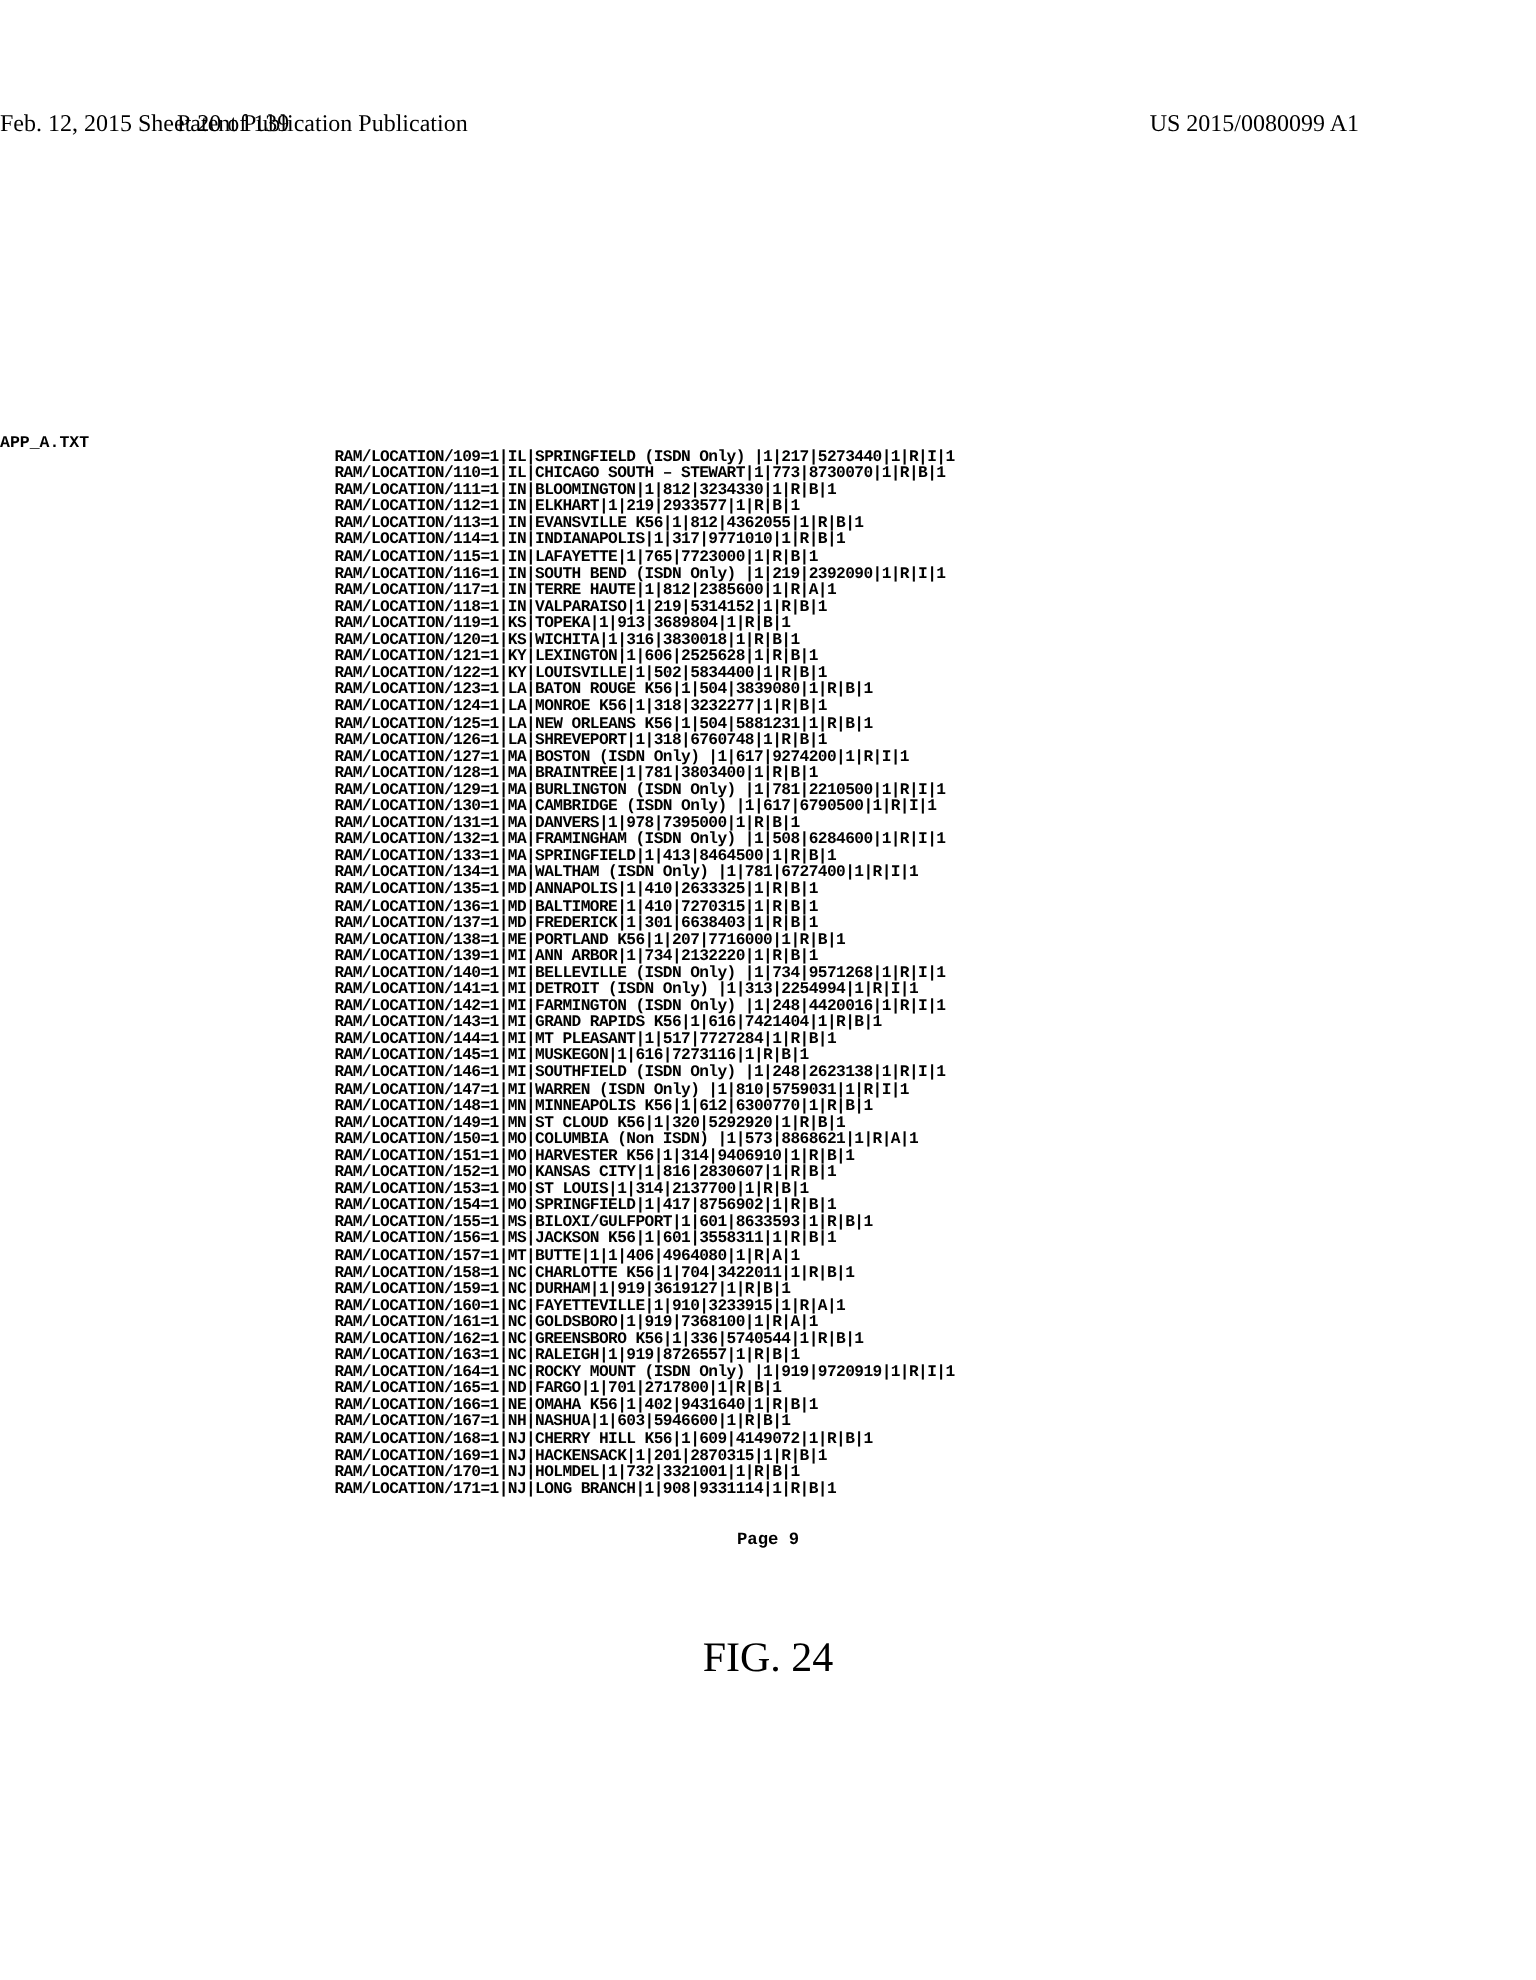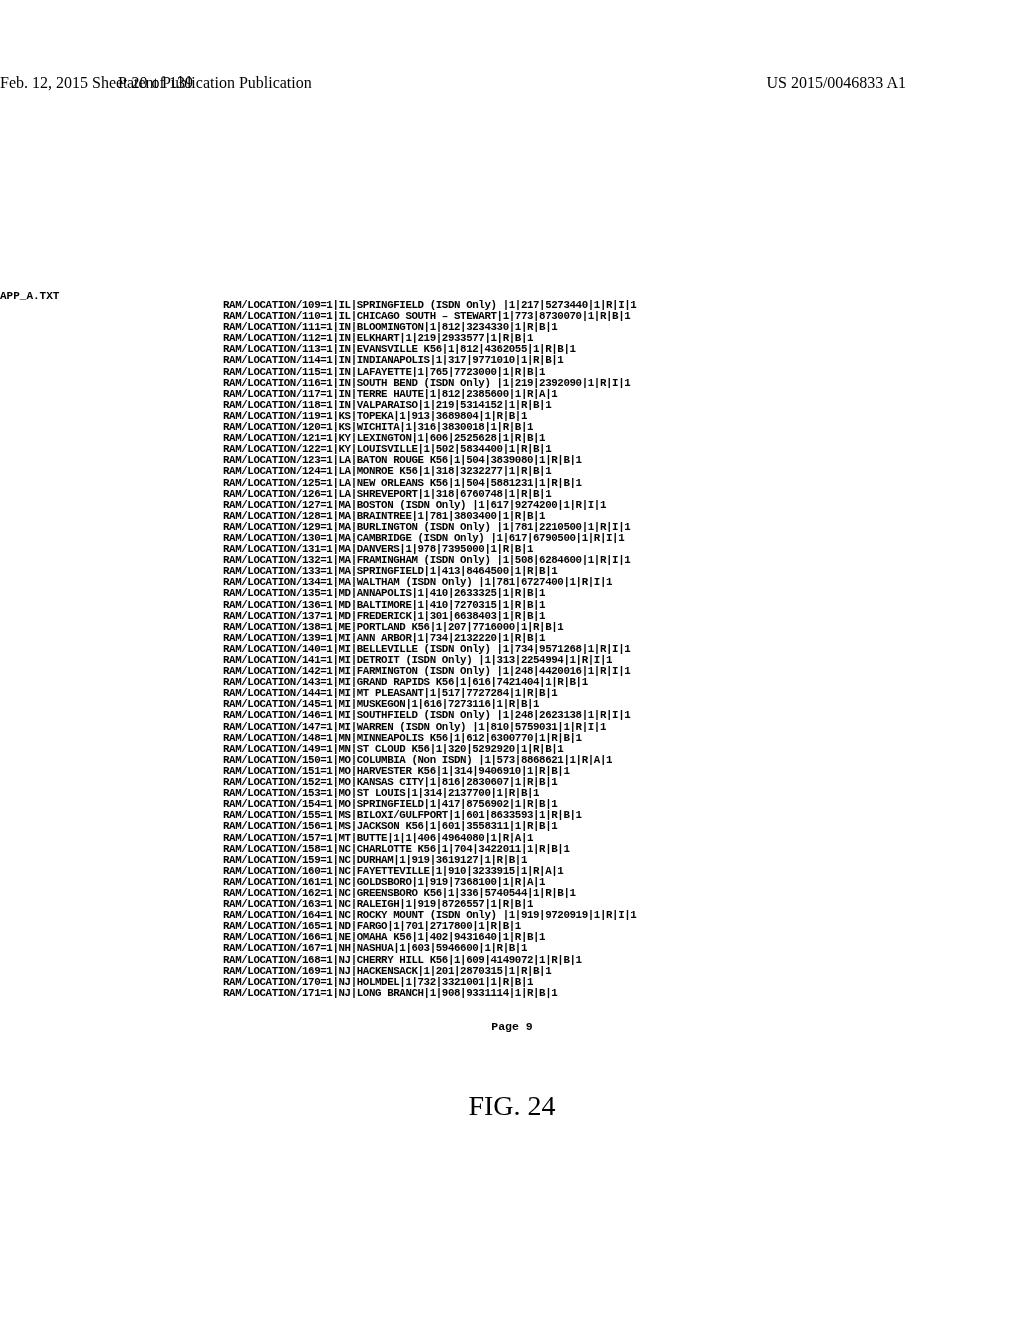--- a/index.html
+++ b/index.html
@@ -71,21 +71,21 @@
   }
 </style>
 </head>
 <body>
 
 <div class="page">
 
   <div class="header">
     <span class="left">Patent Publication Publication</span>
     <span class="center">Feb. 12, 2015  Sheet 20 of 139</span>
-    <span class="right">US 2015/0046833 A1</span>
+    <span class="right">US 2015/0080099 A1</span>
   </div>
 
   <div class="app-title">APP_A.TXT</div>
 
   <div class="figure-block" id="listing"><div>RAM/LOCATION/109=1|IL|SPRINGFIELD (ISDN Only) |1|217|5273440|1|R|I|1</div><div>RAM/LOCATION/110=1|IL|CHICAGO SOUTH – STEWART|1|773|8730070|1|R|B|1</div><div>RAM/LOCATION/111=1|IN|BLOOMINGTON|1|812|3234330|1|R|B|1</div><div>RAM/LOCATION/112=1|IN|ELKHART|1|219|2933577|1|R|B|1</div><div>RAM/LOCATION/113=1|IN|EVANSVILLE K56|1|812|4362055|1|R|B|1</div><div>RAM/LOCATION/114=1|IN|INDIANAPOLIS|1|317|9771010|1|R|B|1</div><div>RAM/LOCATION/115=1|IN|LAFAYETTE|1|765|7723000|1|R|B|1</div><div>RAM/LOCATION/116=1|IN|SOUTH BEND (ISDN Only) |1|219|2392090|1|R|I|1</div><div>RAM/LOCATION/117=1|IN|TERRE HAUTE|1|812|2385600|1|R|A|1</div><div>RAM/LOCATION/118=1|IN|VALPARAISO|1|219|5314152|1|R|B|1</div><div>RAM/LOCATION/119=1|KS|TOPEKA|1|913|3689804|1|R|B|1</div><div>RAM/LOCATION/120=1|KS|WICHITA|1|316|3830018|1|R|B|1</div><div>RAM/LOCATION/121=1|KY|LEXINGTON|1|606|2525628|1|R|B|1</div><div>RAM/LOCATION/122=1|KY|LOUISVILLE|1|502|5834400|1|R|B|1</div><div>RAM/LOCATION/123=1|LA|BATON ROUGE K56|1|504|3839080|1|R|B|1</div><div>RAM/LOCATION/124=1|LA|MONROE K56|1|318|3232277|1|R|B|1</div><div>RAM/LOCATION/125=1|LA|NEW ORLEANS K56|1|504|5881231|1|R|B|1</div><div>RAM/LOCATION/126=1|LA|SHREVEPORT|1|318|6760748|1|R|B|1</div><div>RAM/LOCATION/127=1|MA|BOSTON (ISDN Only) |1|617|9274200|1|R|I|1</div><div>RAM/LOCATION/128=1|MA|BRAINTREE|1|781|3803400|1|R|B|1</div><div>RAM/LOCATION/129=1|MA|BURLINGTON (ISDN Only) |1|781|2210500|1|R|I|1</div><div>RAM/LOCATION/130=1|MA|CAMBRIDGE (ISDN Only) |1|617|6790500|1|R|I|1</div><div>RAM/LOCATION/131=1|MA|DANVERS|1|978|7395000|1|R|B|1</div><div>RAM/LOCATION/132=1|MA|FRAMINGHAM (ISDN Only) |1|508|6284600|1|R|I|1</div><div>RAM/LOCATION/133=1|MA|SPRINGFIELD|1|413|8464500|1|R|B|1</div><div>RAM/LOCATION/134=1|MA|WALTHAM (ISDN Only) |1|781|6727400|1|R|I|1</div><div>RAM/LOCATION/135=1|MD|ANNAPOLIS|1|410|2633325|1|R|B|1</div><div>RAM/LOCATION/136=1|MD|BALTIMORE|1|410|7270315|1|R|B|1</div><div>RAM/LOCATION/137=1|MD|FREDERICK|1|301|6638403|1|R|B|1</div><div>RAM/LOCATION/138=1|ME|PORTLAND K56|1|207|7716000|1|R|B|1</div><div>RAM/LOCATION/139=1|MI|ANN ARBOR|1|734|2132220|1|R|B|1</div><div>RAM/LOCATION/140=1|MI|BELLEVILLE (ISDN Only) |1|734|9571268|1|R|I|1</div><div>RAM/LOCATION/141=1|MI|DETROIT (ISDN Only) |1|313|2254994|1|R|I|1</div><div>RAM/LOCATION/142=1|MI|FARMINGTON (ISDN Only) |1|248|4420016|1|R|I|1</div><div>RAM/LOCATION/143=1|MI|GRAND RAPIDS K56|1|616|7421404|1|R|B|1</div><div>RAM/LOCATION/144=1|MI|MT PLEASANT|1|517|7727284|1|R|B|1</div><div>RAM/LOCATION/145=1|MI|MUSKEGON|1|616|7273116|1|R|B|1</div><div>RAM/LOCATION/146=1|MI|SOUTHFIELD (ISDN Only) |1|248|2623138|1|R|I|1</div><div>RAM/LOCATION/147=1|MI|WARREN (ISDN Only) |1|810|5759031|1|R|I|1</div><div>RAM/LOCATION/148=1|MN|MINNEAPOLIS K56|1|612|6300770|1|R|B|1</div><div>RAM/LOCATION/149=1|MN|ST CLOUD K56|1|320|5292920|1|R|B|1</div><div>RAM/LOCATION/150=1|MO|COLUMBIA (Non ISDN) |1|573|8868621|1|R|A|1</div><div>RAM/LOCATION/151=1|MO|HARVESTER K56|1|314|9406910|1|R|B|1</div><div>RAM/LOCATION/152=1|MO|KANSAS CITY|1|816|2830607|1|R|B|1</div><div>RAM/LOCATION/153=1|MO|ST LOUIS|1|314|2137700|1|R|B|1</div><div>RAM/LOCATION/154=1|MO|SPRINGFIELD|1|417|8756902|1|R|B|1</div><div>RAM/LOCATION/155=1|MS|BILOXI/GULFPORT|1|601|8633593|1|R|B|1</div><div>RAM/LOCATION/156=1|MS|JACKSON K56|1|601|3558311|1|R|B|1</div><div>RAM/LOCATION/157=1|MT|BUTTE|1|1|406|4964080|1|R|A|1</div><div>RAM/LOCATION/158=1|NC|CHARLOTTE K56|1|704|3422011|1|R|B|1</div><div>RAM/LOCATION/159=1|NC|DURHAM|1|919|3619127|1|R|B|1</div><div>RAM/LOCATION/160=1|NC|FAYETTEVILLE|1|910|3233915|1|R|A|1</div><div>RAM/LOCATION/161=1|NC|GOLDSBORO|1|919|7368100|1|R|A|1</div><div>RAM/LOCATION/162=1|NC|GREENSBORO K56|1|336|5740544|1|R|B|1</div><div>RAM/LOCATION/163=1|NC|RALEIGH|1|919|8726557|1|R|B|1</div><div>RAM/LOCATION/164=1|NC|ROCKY MOUNT (ISDN Only) |1|919|9720919|1|R|I|1</div><div>RAM/LOCATION/165=1|ND|FARGO|1|701|2717800|1|R|B|1</div><div>RAM/LOCATION/166=1|NE|OMAHA K56|1|402|9431640|1|R|B|1</div><div>RAM/LOCATION/167=1|NH|NASHUA|1|603|5946600|1|R|B|1</div><div>RAM/LOCATION/168=1|NJ|CHERRY HILL K56|1|609|4149072|1|R|B|1</div><div>RAM/LOCATION/169=1|NJ|HACKENSACK|1|201|2870315|1|R|B|1</div><div>RAM/LOCATION/170=1|NJ|HOLMDEL|1|732|3321001|1|R|B|1</div><div>RAM/LOCATION/171=1|NJ|LONG BRANCH|1|908|9331114|1|R|B|1</div></div>
 
   <div class="page-num">Page 9</div>
 
   <div class="fig-caption">FIG. 24</div>
 

